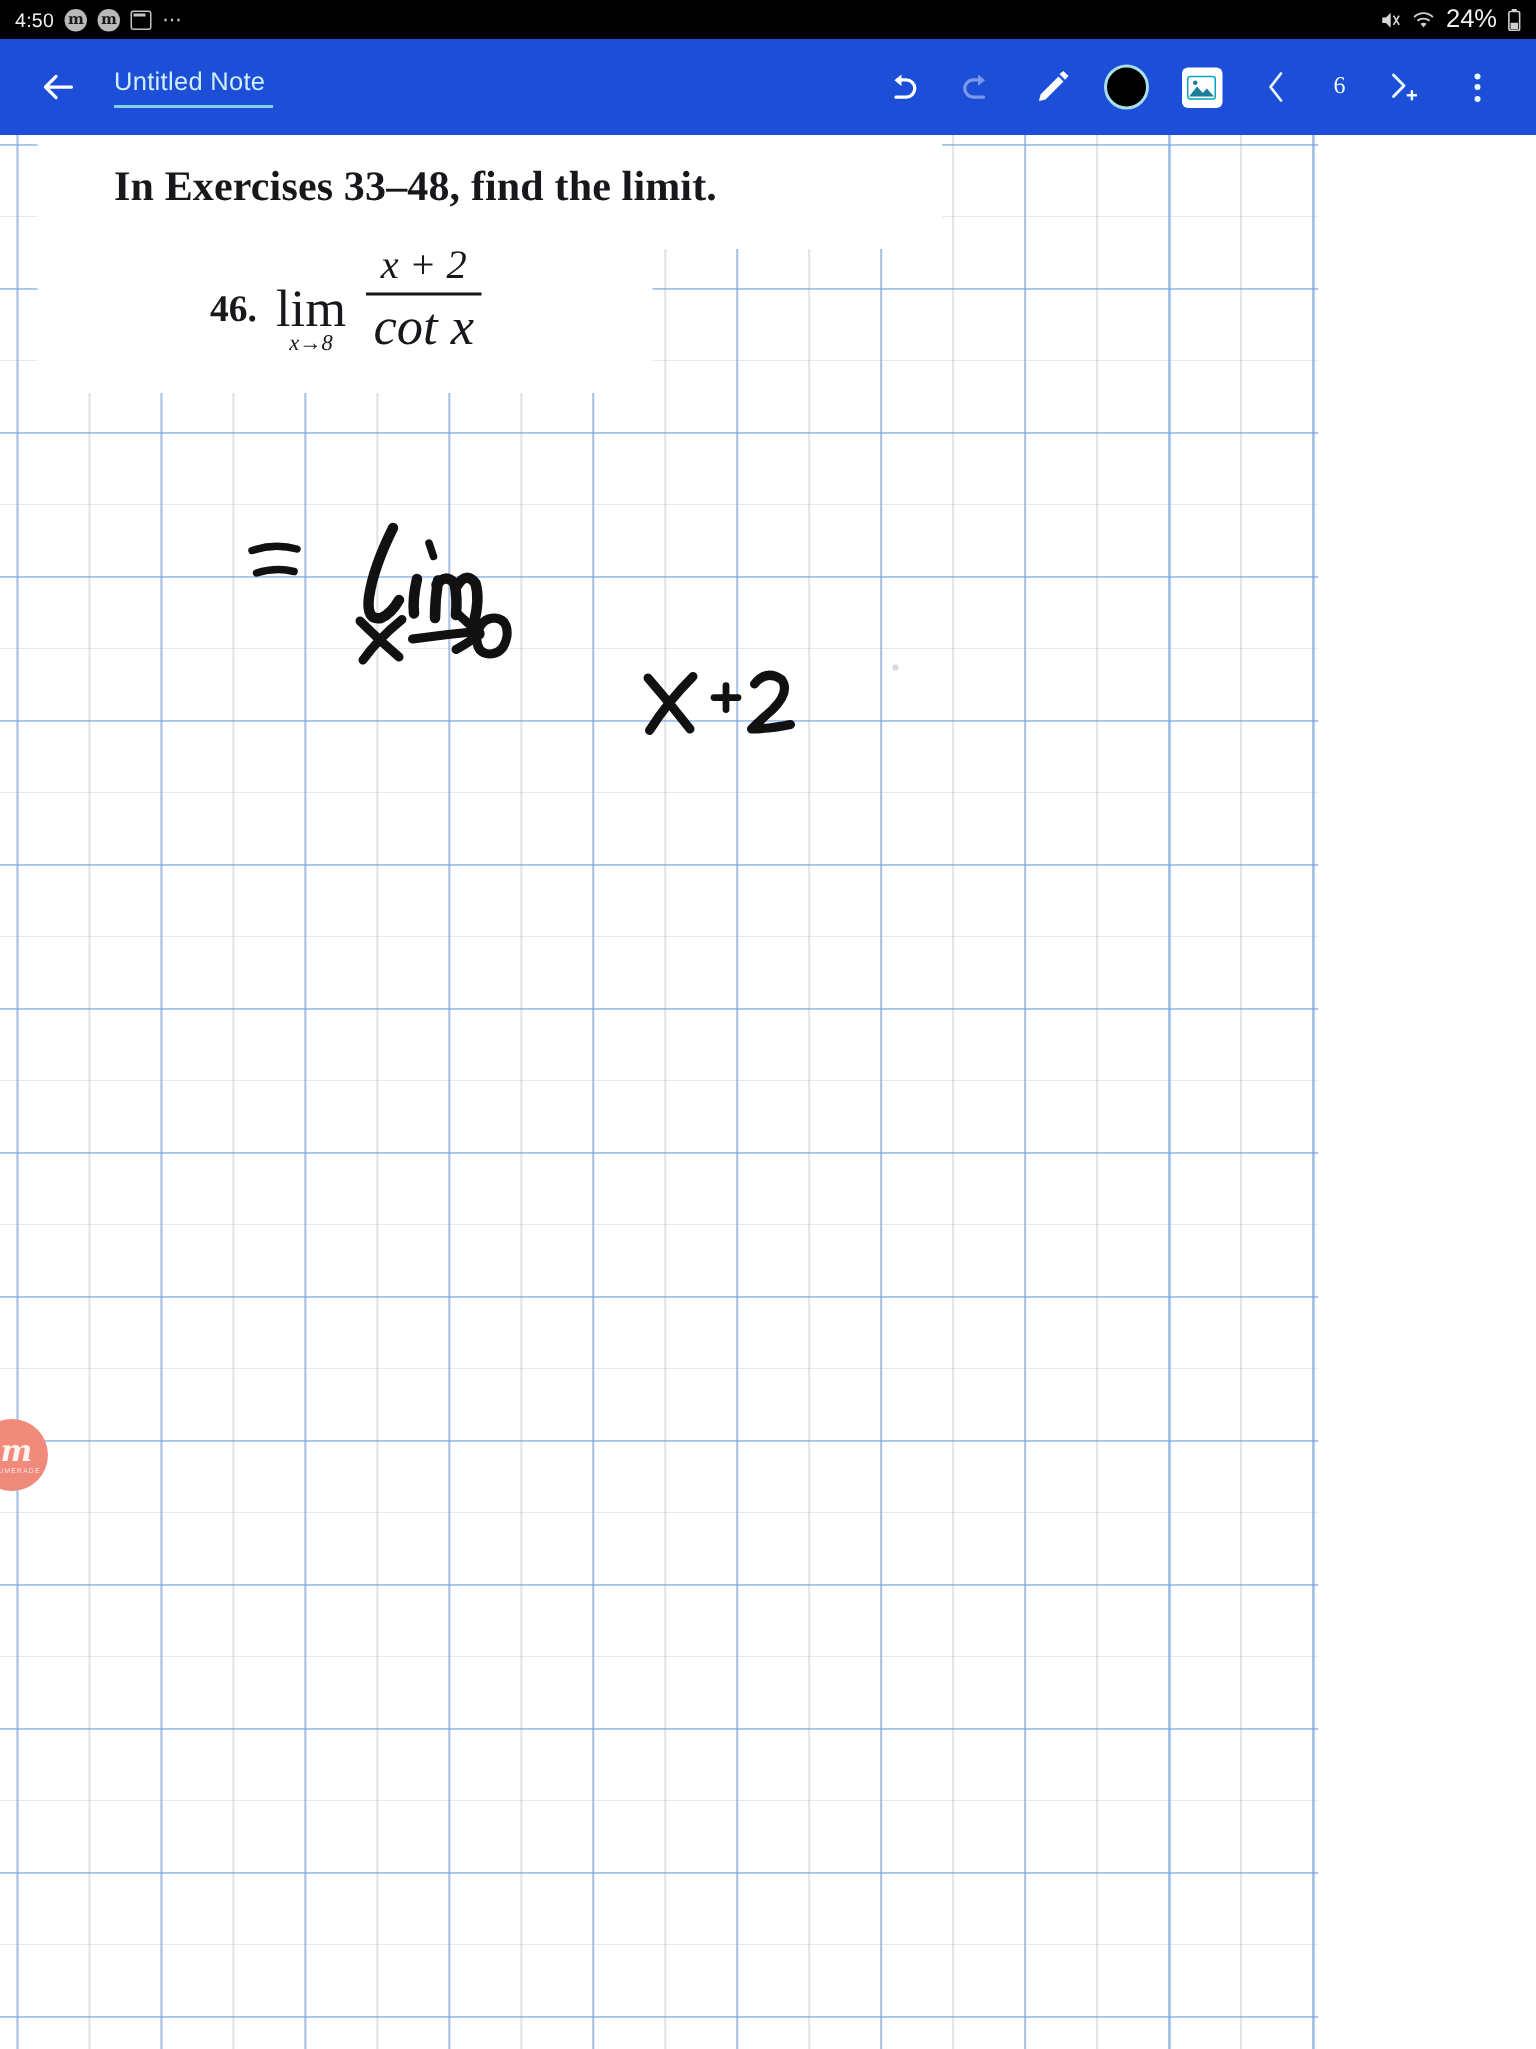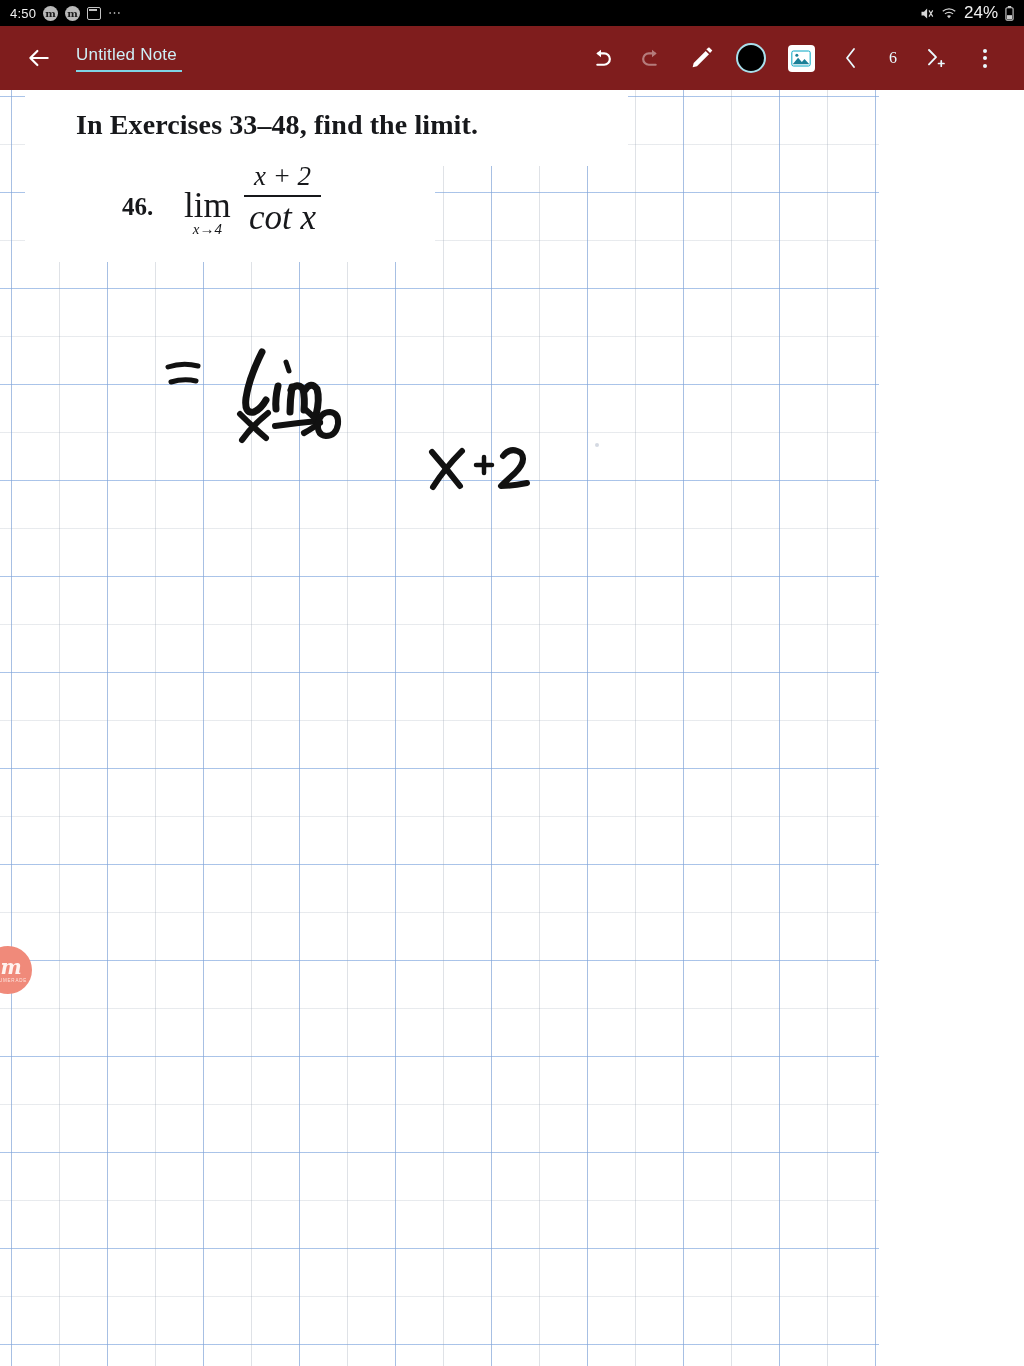--- a/index.html
+++ b/index.html
@@ -41,21 +41,21 @@
     width: 8px; height: 2.5px; background: #c3c3c3;
   }
   .sicon.dots { font-size: 13px; color: #c9c9c9; letter-spacing: 1px; line-height: 10px; }
   .status-percent { font-size: 17px; color: #f0f0f0; }
   .sicon svg { display: block; }
 
   
   .toolbar {
     position: absolute; top: 26px; left: 0;
     width: 1024px; height: 64px;
-    background: #7f1d1d;
+    background: #1d4ed8;
     display: flex; align-items: center;
   }
   .tb-back {
     width: 30px; height: 30px; margin-left: 24px;
     display: flex; align-items: center; justify-content: center;
     cursor: pointer;
   }
   .tb-title-wrap { margin-left: 22px; position: relative; }
   .tb-title {
     font-size: 17px; color: #cfeff6;
@@ -122,21 +122,21 @@
   .clip-top  { left: 25px; top: 0px;  width: 603px; height: 76px; }
   .clip-bot  { left: 25px; top: 76px; width: 410px; height: 96px; }
 
   .tb-heading {
     position: absolute; left: 76px; top: 19px;
     font-family: "Liberation Serif", serif;
     font-weight: bold; font-size: 28px; color: #17181b;
     letter-spacing: 0.1px; white-space: nowrap;
   }
   .prob-num {
-    position: absolute; left: 122px; top: 103px;
+    position: absolute; left: 140px; top: 103px;
     font-family: "Liberation Serif", serif;
     font-weight: bold; font-size: 25px; color: #17181b;
   }
   .lim-block {
     position: absolute; left: 184px; top: 98px;
     font-family: "Liberation Serif", serif; color: #17181b;
     text-align: center;
   }
   .lim-main { font-size: 35px; line-height: 1.0; }
   .lim-sub  { font-size: 15px; line-height: 1.1; margin-top: -2px; }
@@ -297,21 +297,21 @@
 
     <div class="clip-img clip-top"></div>
     <div class="clip-img clip-bot"></div>
 
     <div class="tb-heading">In Exercises 33–48, find the limit.</div>
 
     <div class="prob-num">46.</div>
 
     <div class="lim-block">
       <div class="lim-main">lim</div>
-      <div class="lim-sub it">x→4</div>
+      <div class="lim-sub it">x→8</div>
     </div>
 
     <div class="frac">
       <div class="frac-num">x + 2</div>
       <div class="frac-bar"></div>
       <div class="frac-den">cot x</div>
     </div>
 
     <svg class="hand" width="1024" height="1276">
       <g fill="none" stroke="#111111" stroke-linecap="round" stroke-linejoin="round">

